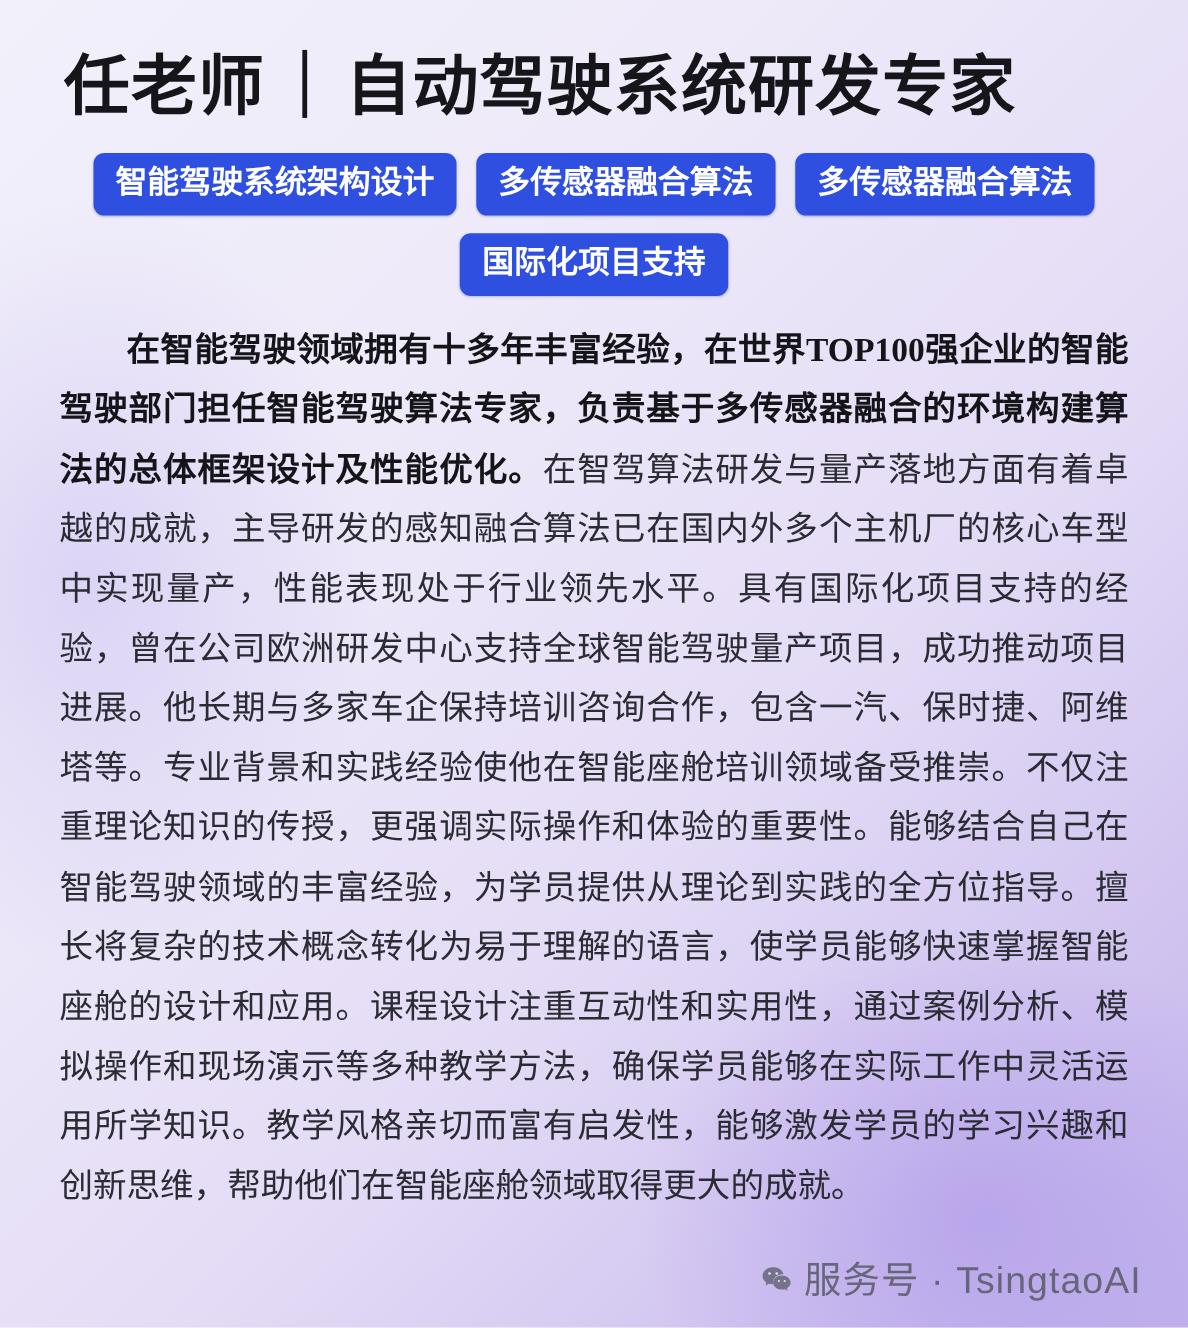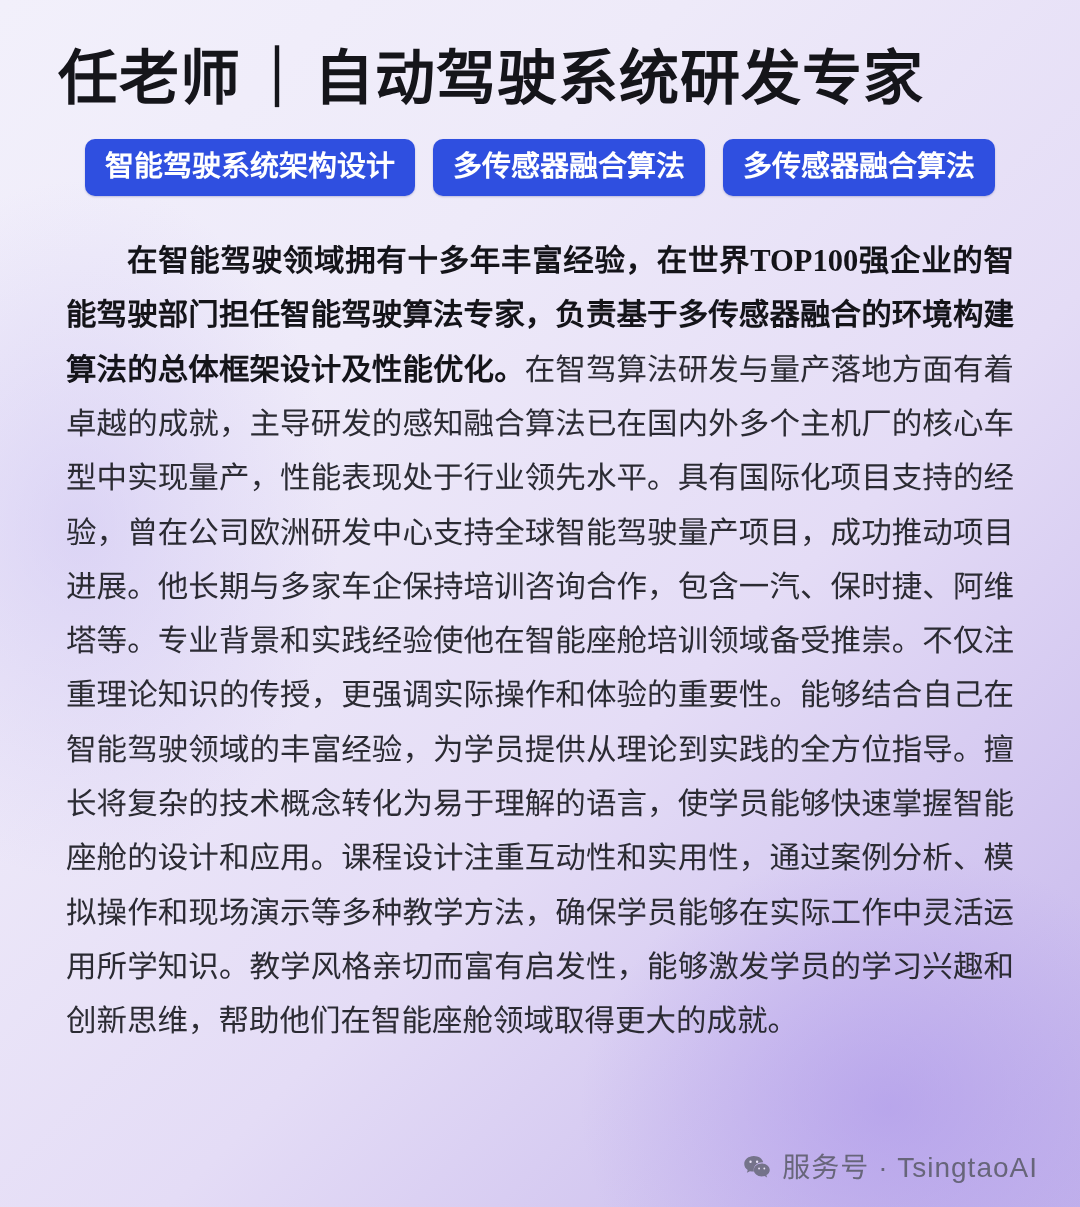--- a/index.html
+++ b/index.html
@@ -91,37 +91,37 @@
   }
 
   .body-text {
     font-family: "Liberation Serif", "DejaVu Serif", serif;
     font-size: 30.5px;
     line-height: 1.78;
     color: #2b2b33;
     text-align: justify;
     text-justify: inter-ideograph;
     text-indent: 2em;
-    margin: 12px;
+    margin: 0;
   }
   .body-text b {
     font-weight: bold;
     color: #141419;
   }
 
   .footer {
     position: absolute;
     right: 42px;
     bottom: 22px;
     display: flex;
     align-items: center;
     gap: 10px;
     color: #5c5c6b;
     font-family: "Liberation Sans", sans-serif;
-    font-size: 28px;
+    font-size: 34px;
     letter-spacing: 1px;
     opacity: 0.88;
   }
   .wechat-icon {
     width: 30px;
     height: 30px;
     display: inline-block;
     position: relative;
     top: 2px;
   }
@@ -142,20 +142,21 @@
       <span>任老师</span><span class="sep">｜</span><span>自动驾驶系统研发专家</span>
     </h1>
 
     <div class="tag-rows">
       <div class="tag-row">
         <span class="tag">智能驾驶系统架构设计</span>
         <span class="tag">多传感器融合算法</span>
         <span class="tag">多传感器融合算法</span>
       </div>
       <div class="tag-row">
+        <span class="tag">国际化项目支持</span>
       </div>
     </div>
 
     <div class="body-card">
       <p class="body-text"><b>在智能驾驶领域拥有十多年丰富经验，在世界TOP100强企业的智能驾驶部门担任智能驾驶算法专家，负责基于多传感器融合的环境构建算法的总体框架设计及性能优化。</b><span>在智驾算法研发与量产落地方面有着卓越的成就，主导研发的感知融合算法已在国内外多个主机厂的核心车型中实现量产，性能表现处于行业领先水平。具有国际化项目支持的经验，曾在公司欧洲研发中心支持全球智能驾驶量产项目，成功推动项目进展。他长期与多家车企保持培训咨询合作，包含一汽、保时捷、阿维塔等。专业背景和实践经验使他在智能座舱培训领域备受推崇。不仅注重理论知识的传授，更强调实际操作和体验的重要性。能够结合自己在智能驾驶领域的丰富经验，为学员提供从理论到实践的全方位指导。擅长将复杂的技术概念转化为易于理解的语言，使学员能够快速掌握智能座舱的设计和应用。课程设计注重互动性和实用性，通过案例分析、模拟操作和现场演示等多种教学方法，确保学员能够在实际工作中灵活运用所学知识。教学风格亲切而富有启发性，能够激发学员的学习兴趣和创新思维，帮助他们在智能座舱领域取得更大的成就。</span></p>
     </div>
 
   </div>
 
   <div class="footer">

